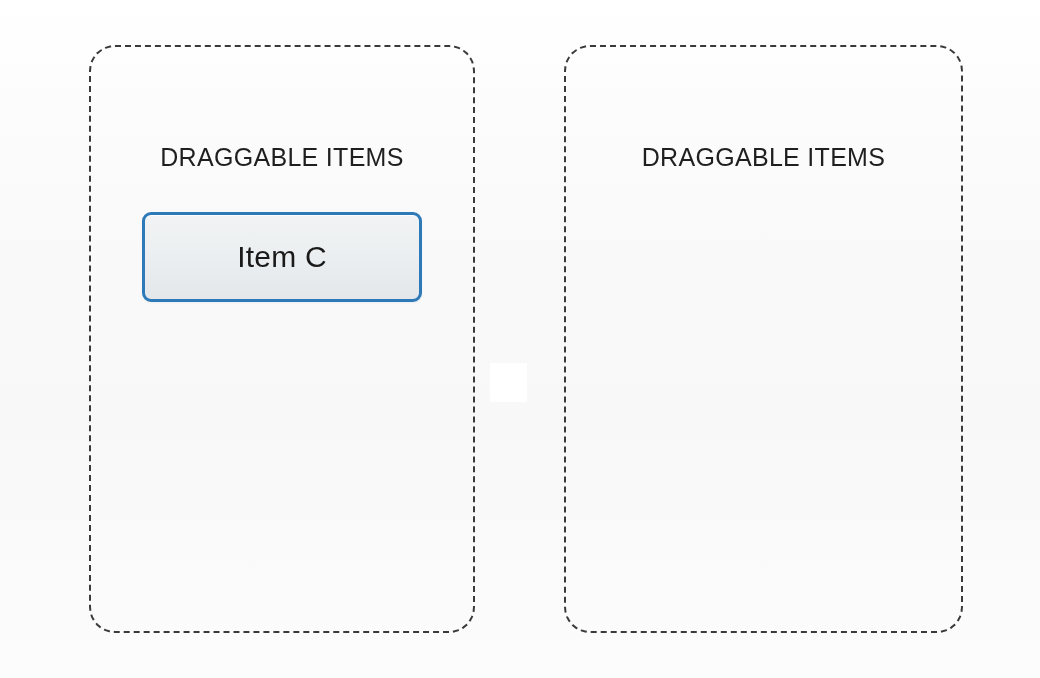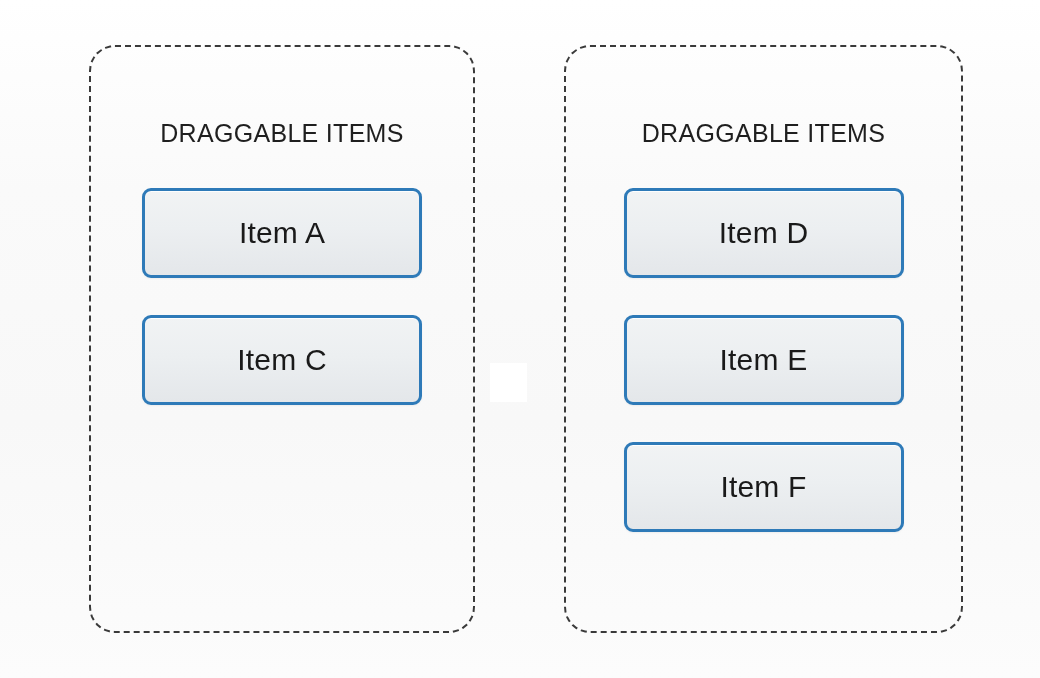--- a/index.html
+++ b/index.html
@@ -51,21 +51,21 @@
   }
 
   .dropzone-right {
     left: 564px;
     top: 45px;
     width: 399px;
     height: 588px;
   }
 
   .zone-title {
-    margin-top: 74px;
+    margin-top: 98px;
     margin-bottom: 0;
     font-size: 25px;
     font-weight: 500;
     letter-spacing: 0.3px;
     color: #1f1f1f;
     white-space: nowrap;
     text-align: center;
     line-height: 1;
   }
 
@@ -114,38 +114,24 @@
 </style>
 </head>
 <body>
 
 <div id="stage">
 
   <div class="dropzone dropzone-left">
     <div class="zone-title">DRAGGABLE ITEMS</div>
     <div class="items-list">
       <div class="drag-item">
-        <span class="drag-item-label">Item A</span>
-      </div>
-      <div class="drag-item">
         <span class="drag-item-label">Item C</span>
       </div>
     </div>
   </div>
 
   <div class="dropzone dropzone-right">
     <div class="zone-title">DRAGGABLE ITEMS</div>
-    <div class="items-list">
-      <div class="drag-item">
-        <span class="drag-item-label">Item D</span>
-      </div>
-      <div class="drag-item">
-        <span class="drag-item-label">Item E</span>
-      </div>
-      <div class="drag-item">
-        <span class="drag-item-label">Item F</span>
-      </div>
-    </div>
   </div>
 
   <div class="bg-artifact"></div>
 
 </div>
 
 </body></html>

